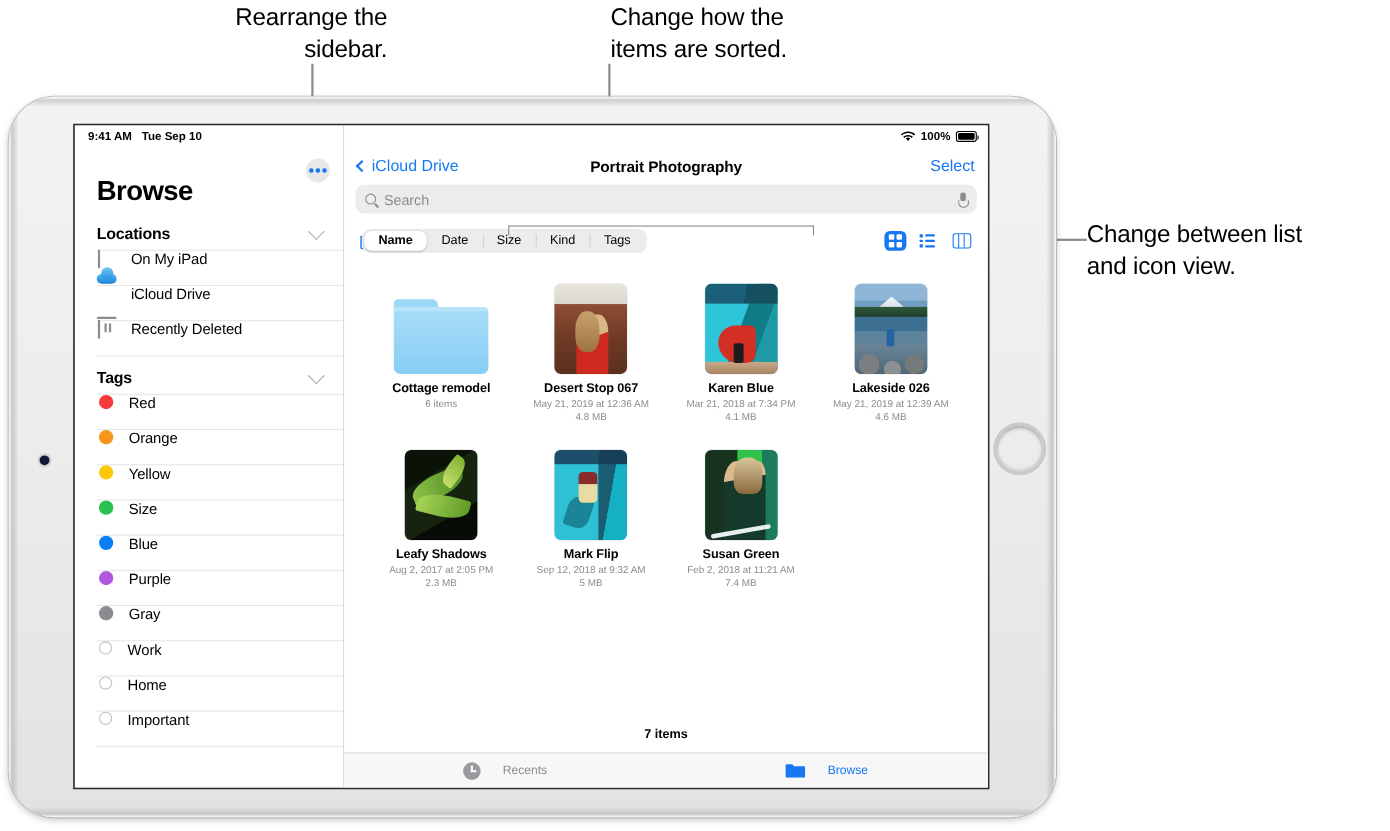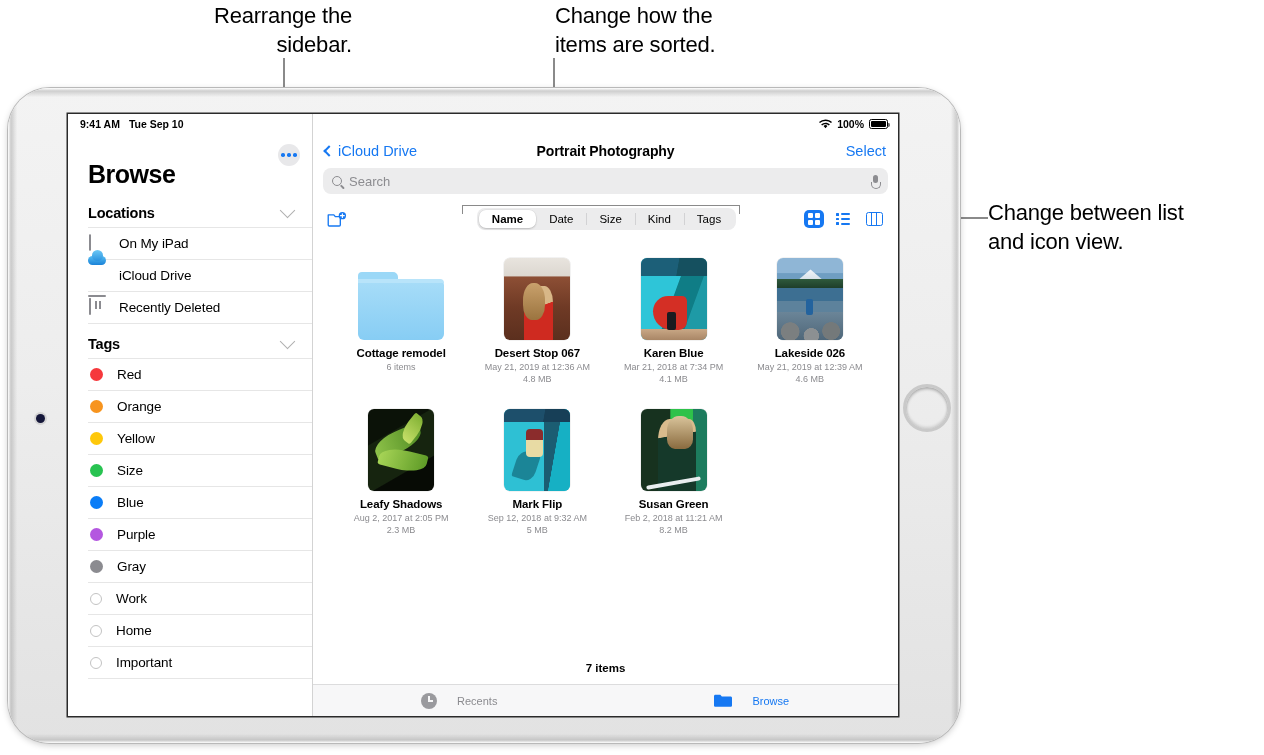--- a/index.html
+++ b/index.html
@@ -100,21 +100,21 @@
   .sec-header {
     display:flex; align-items:center; justify-content:space-between;
     padding: 16px 16px 6px 20px;
   }
   .sec-header .t { font-size: 14.5px; font-weight: bold; color:#000; letter-spacing:-0.2px;}
   .chev {
     width:11px; height:11px; border-right:1.7px solid #b0b0b0; border-bottom:1.7px solid #b0b0b0;
     transform: rotate(45deg); margin-top:-5px; margin-right:3px;
   }
   .row {
-    display:flex; align-items:center; height: 32px;
+    display:flex; align-items:flex-start; height: 32px;
     margin-left: 20px; padding-right: 14px;
     border-top: 1px solid #e6e6e6;
     font-size: 13.5px; color:#000;
   }
   .row .lbl { margin-left: 14px; letter-spacing:-0.1px; }
   .row:first-of-type { border-top: 1px solid #e6e6e6; }
   .loc-ico { width:17px; height:17px; flex:none; position:relative; }
 
   .ico-ipad {
     border:1.9px solid #8b8b90; border-radius:3.5px; width:14px; height:17px;
@@ -184,21 +184,21 @@
   #search-ph { font-size:13px; color:#8c8c90; }
   .mic { margin-left:auto; width:8px; height:13px; position:relative; flex:none; }
   .mic::before{ content:""; position:absolute; left:1.5px; top:0; width:5px; height:8px;
      border-radius:2.5px; background:#8c8c90;}
   .mic::after{ content:""; position:absolute; left:0; top:7px; width:8px; height:6px;
      border:1.4px solid #8c8c90; border-top:none; border-radius:0 0 5px 5px;}
 
   #toolbar { height:34px; display:flex; align-items:center; padding:0 14px; position:relative; }
   #newfolder { width:20px; height:17px; position:relative; }
   #segwrap {
-    position:absolute; left:2px; right:0; display:flex; justify-content:center;
+    position:absolute; left:16px; right:0; display:flex; justify-content:flex-start;
   }
   #segment {
     background:#ececed; border-radius:8px; height:22px; display:flex; align-items:center;
     padding:2px;
   }
   #segment .seg {
     font-size:11.5px; color:#000; padding:0 13px; height:18px;
     display:flex; align-items:center; position:relative;
   }
   #segment .seg + .seg::before {
@@ -591,21 +591,21 @@
           <div class="item">
             <div class="thumbbox">
               <div class="thumb ph-susan">
                 <div class="fig"></div>
                   <div class="hair"></div>
                   <div class="rail"></div>
               </div>
             </div>
             <div class="iname">Susan Green</div>
             <div class="imeta">Feb 2, 2018 at 11:21 AM</div>
-            <div class="imeta" style="margin-top:0">8.2 MB</div>
+            <div class="imeta" style="margin-top:0">7.4 MB</div>
           </div>
 
           <div class="item"></div>
         </div>
 
         <div id="itemcount">7 items</div>
 
         <div id="tabbar">
           <div class="tab inactive">
             <span class="clock-ico"></span>

